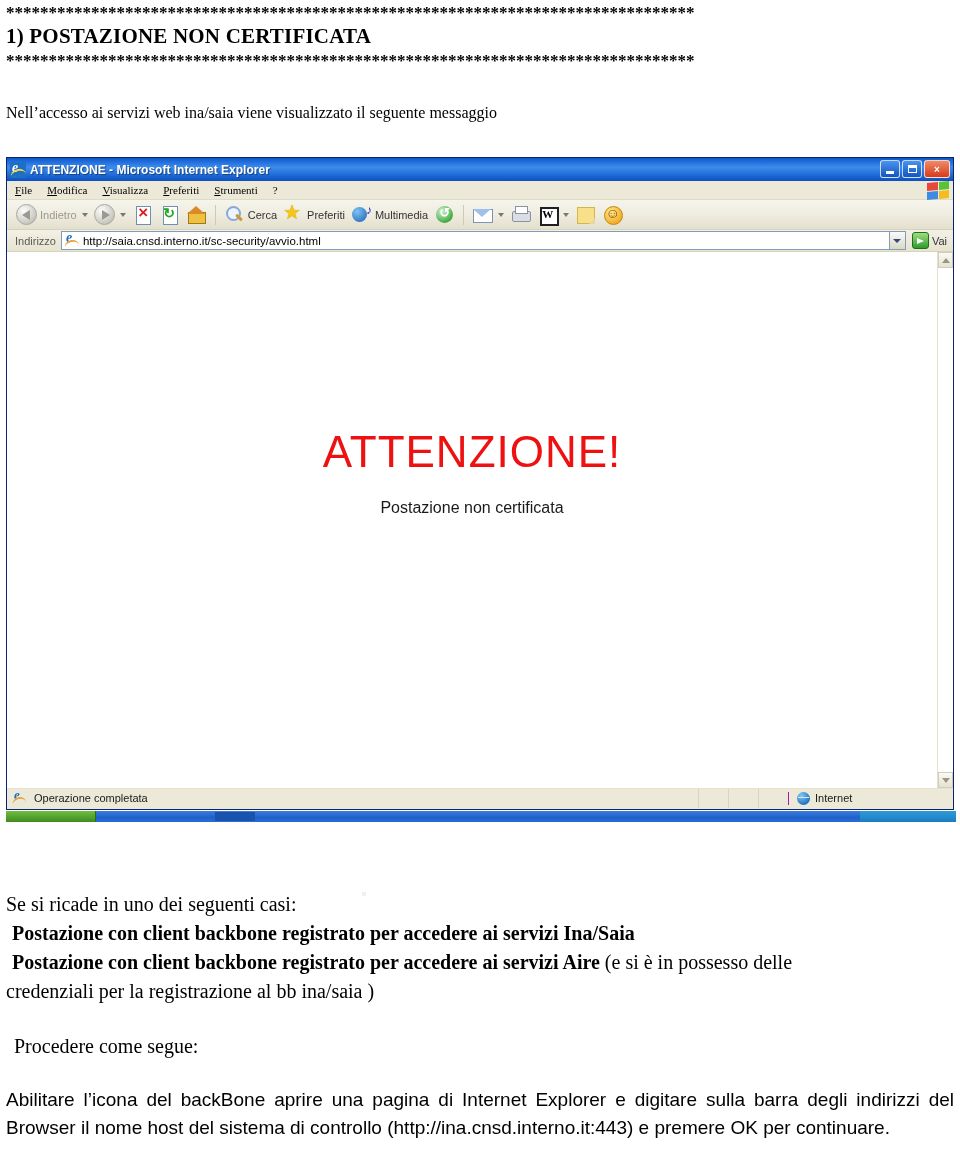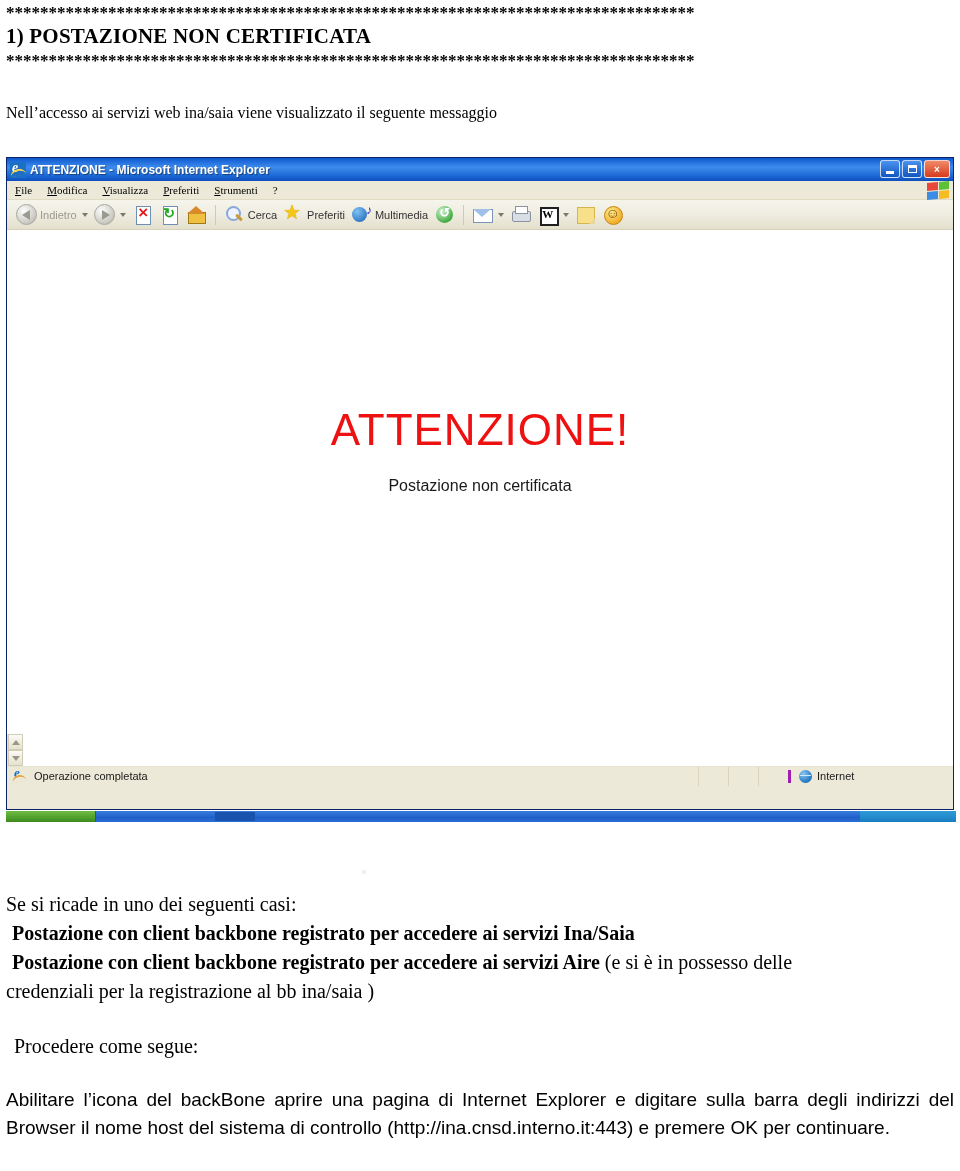--- a/index.html
+++ b/index.html
@@ -240,21 +240,21 @@
   .go-arrow {
     width:17px;height:17px;border-radius:3px;
     background:linear-gradient(to bottom,#9ede7c,#2d9c2d);
     border:1px solid #1d6e1d;
     position:relative;
   }
   .go-arrow:after{content:"";position:absolute;left:4px;top:5px;width:0;height:0;border-top:3.5px solid transparent;border-bottom:3.5px solid transparent;border-left:7px solid #fff;}
   .go-label { font-size:11px; color:#333; font-family:"Liberation Sans", sans-serif; }
 
   
-  .content-wrap { position:relative; height:536px; background:#fff; display:flex;flex-direction:column; }
+  .content-wrap { position:relative; height:536px; background:#fff; display:flex; }
   .page-canvas { flex:1; position:relative; background:#fff; }
   .attn-title {
     position:absolute; left:0; right:0; top:175px;
     text-align:center;
     font-family:"Liberation Sans", sans-serif;
     font-size:44px; color:#ee1111;
     letter-spacing:1px;
     white-space:nowrap;
   }
   .attn-sub {
@@ -288,21 +288,21 @@
     border-top:1px solid #e6e3cf;
     display:flex; align-items:center;
     font-family:"Liberation Sans", sans-serif;
     font-size:11px; color:#1a1a1a;
   }
   .status-left { display:flex; align-items:center; gap:8px; padding-left:5px; flex:1; }
   .status-ie-icon { width:14px;height:14px;position:relative;flex:none; }
   .status-ie-icon:before{content:"e";position:absolute;left:2px;top:-4px;font-family:"Liberation Serif",serif;font-style:italic;font-weight:700;font-size:13px;color:#1b6fc4;}
   .status-ie-icon:after{content:"";position:absolute;left:0;top:6px;width:14px;height:5px;border-top:2px solid #e8a33d;border-radius:50%/100% 100% 0 0;transform:rotate(-12deg);}
   .status-cell { width:30px; height:19px; border-left:1px solid #d8d4bd; flex:none; }
-  .status-zone { width:165px; display:flex; align-items:center; gap:5px; border-left:3px solid #a21caf; padding-left:8px; flex:none; }
+  .status-zone { width:165px; display:flex; align-items:center; gap:5px; border-left:1px solid #a21caf; padding-left:8px; flex:none; }
   .zone-globe { width:13px;height:13px;border-radius:50%;background:radial-gradient(circle at 35% 30%,#86c8f0,#1a6fbf 75%);flex:none;position:relative;}
   .zone-globe:after{content:"";position:absolute;left:1px;top:5px;width:11px;height:1px;background:#cfe9fb;}
 
   
   #taskbar-sliver {
     position:absolute; left:0; top:810px; width:960px; height:12px;
   }
   .tb-start {
     position:absolute;left:6px;top:1px;width:90px;height:11px;
     background:linear-gradient(to bottom,#6fbd42,#3d8b1e);
@@ -426,20 +426,34 @@
       <i class="caret"></i>
     </span>
     <span class="tbi">
       <span class="ico ico-note"></span>
     </span>
     <span class="tbi">
       <span class="ico ico-smile"></span>
     </span>
   </div>
 
+  <div class="addressbar">
+    <span class="addr-label">Indirizzo</span>
+    <span class="addr-field">
+      <span class="addr-ie-icon"></span>
+      <span class="addr-text">http://saia.cnsd.interno.it/sc-security/avvio.html</span>
+    </span>
+    <span class="addr-drop">
+        <i></i>
+      </span>
+    <span class="go-btn">
+      <span class="go-arrow"></span>
+      <span class="go-label">Vai</span>
+    </span>
+  </div>
 
   <div class="content-wrap">
     <div class="page-canvas">
       <div class="attn-title">ATTENZIONE!</div>
       <div class="attn-sub">Postazione non certificata</div>
       <div class="page-speck"></div>
     </div>
     <div class="vscroll">
       <span class="sb-btn sb-up">
           <i></i>

